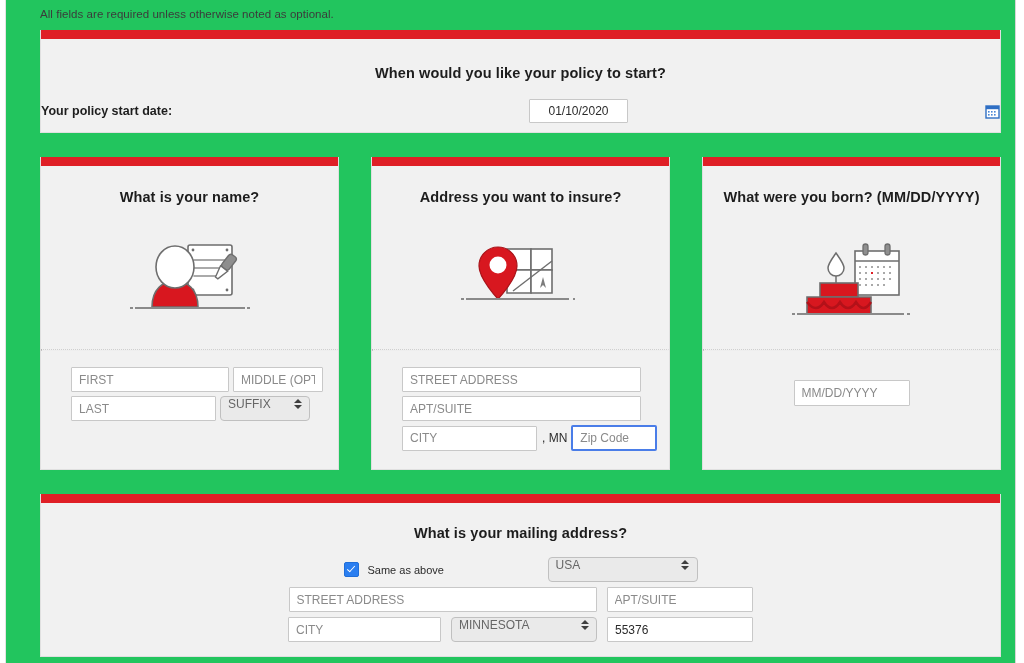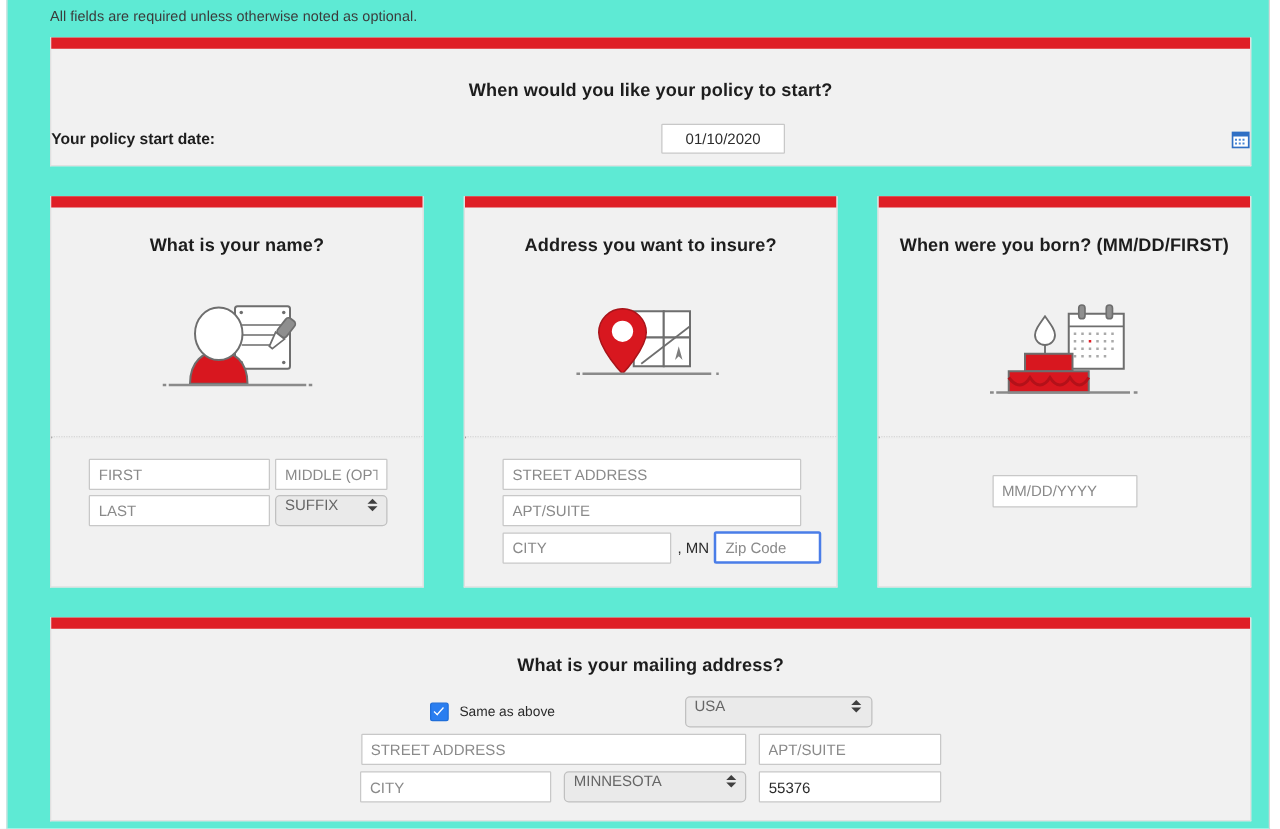--- a/index.html
+++ b/index.html
@@ -19,21 +19,21 @@
   
   .page-frame {
     position: absolute;
     left: 5px;
     top: 0;
     width: 1011px;
     height: 663px;
     border-left: 1px solid #e3e3e3;
     border-right: 1px solid #d6d6d6;
     box-sizing: border-box;
-    background: #5eead4;
+    background: #22c55e;
     text-decoration: underline;
   }
 
   .content {
     position: absolute;
     left: 34px;
     top: 0;
     width: 961px;
   }
 
@@ -176,21 +176,21 @@
     width: 0; height: 0;
     border-left: 4px solid transparent;
     border-right: 4px solid transparent;
   }
   .stepper i.up { border-bottom: 4.5px solid #3f3f3f; }
   .stepper i.dn { border-top: 4.5px solid #3f3f3f; }
 
   
   .name-rows { padding-left: 30px; }
   .name-row { display: flex; gap: 4px; margin-bottom: 4px; }
-  .in-first { width: 145px; }
+  .in-first { width: 158px; }
   .in-middle { width: 90px; }
   .in-last { width: 145px; }
   .sel-suffix { width: 90px; }
 
   
   .addr-rows { padding-left: 30px; }
   .addr-row { margin-bottom: 4px; display: flex; align-items: center; }
   .in-street { width: 239px; }
   .in-apt { width: 239px; }
   .in-city { width: 135px; }
@@ -369,21 +369,21 @@
               <input class="inp in-city" type="text" placeholder="CITY" style="">
               <span class="state-abbr">, MN</span>
               <input class="inp in-zip" type="text" placeholder="Zip Code" style="">
             </div>
           </div>
         </div>
       </div>
 
       <div class="card col-card">
         <div class="card-bar"></div>
-        <div class="card-title">When were you born? (MM/DD/FIRST)</div>
+        <div class="card-title">What were you born? (MM/DD/YYYY)</div>
         <div class="illo-zone">
           <svg width="120" height="92" viewBox="0 0 120 92">
             <rect x="63" y="20" width="44" height="44" fill="#ffffff" stroke="#6e6e6e" stroke-width="1.6"></rect>
             <line x1="63" y1="30" x2="107" y2="30" stroke="#6e6e6e" stroke-width="1.4"></line>
             <rect x="71" y="13" width="5" height="11" rx="2.5" fill="#8f8f8f" stroke="#6e6e6e" stroke-width="1.3"></rect>
             <rect x="93" y="13" width="5" height="11" rx="2.5" fill="#8f8f8f" stroke="#6e6e6e" stroke-width="1.3"></rect>
             <g fill="#a9a9a9">
               <rect x="67" y="35" width="2" height="2"></rect>
                 <rect x="73" y="35" width="2" height="2"></rect>
                 <rect x="79" y="35" width="2" height="2"></rect>

